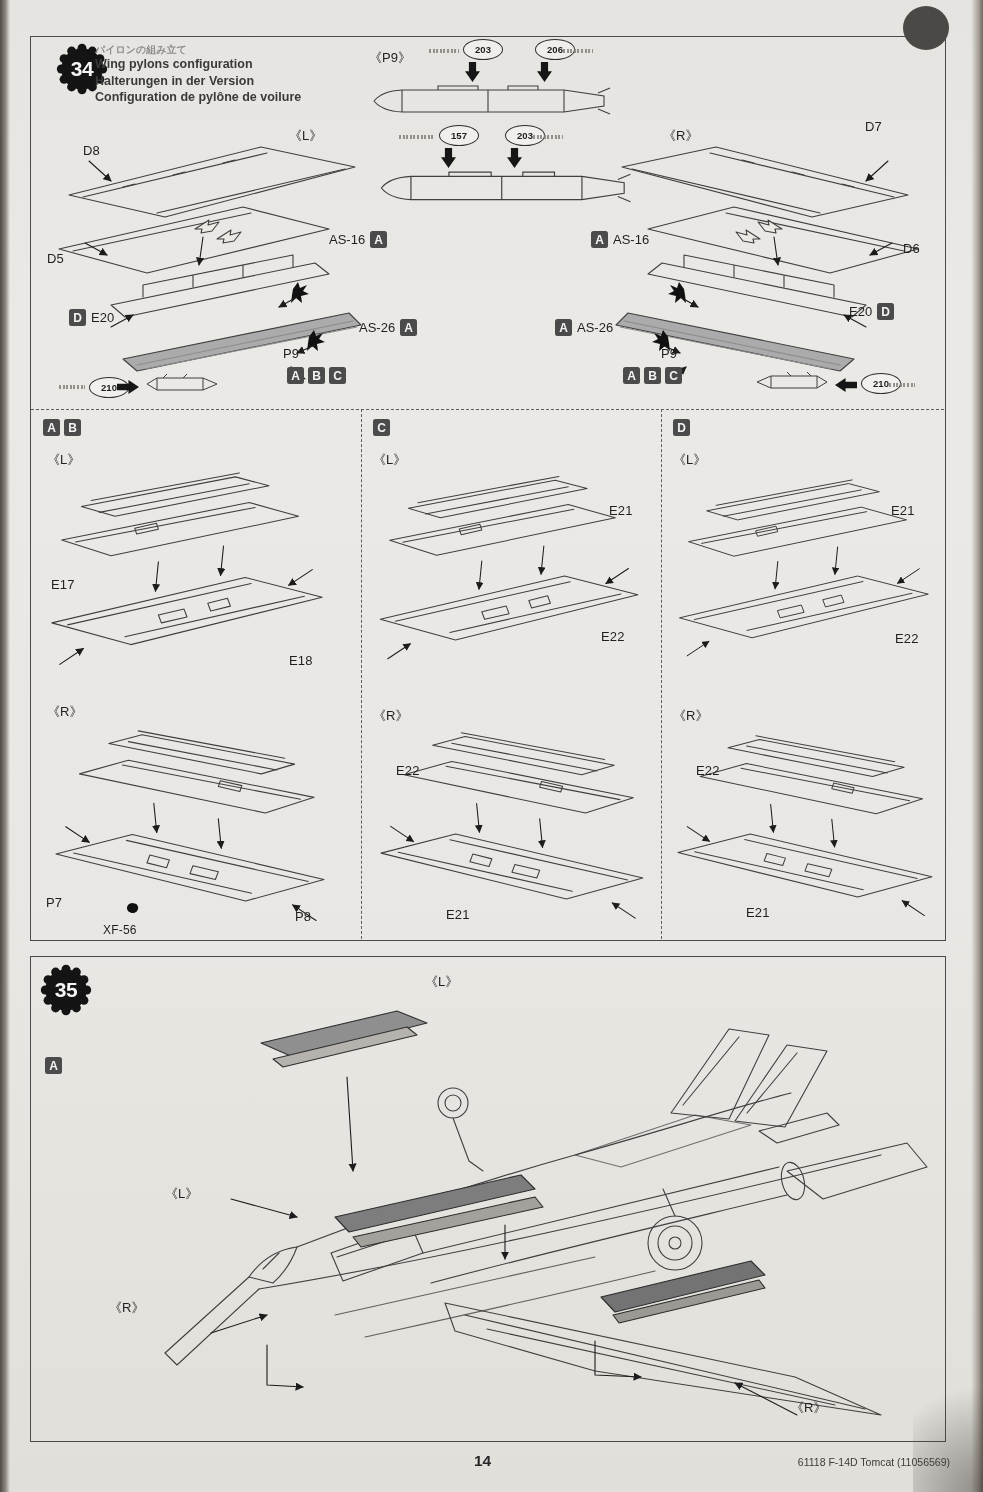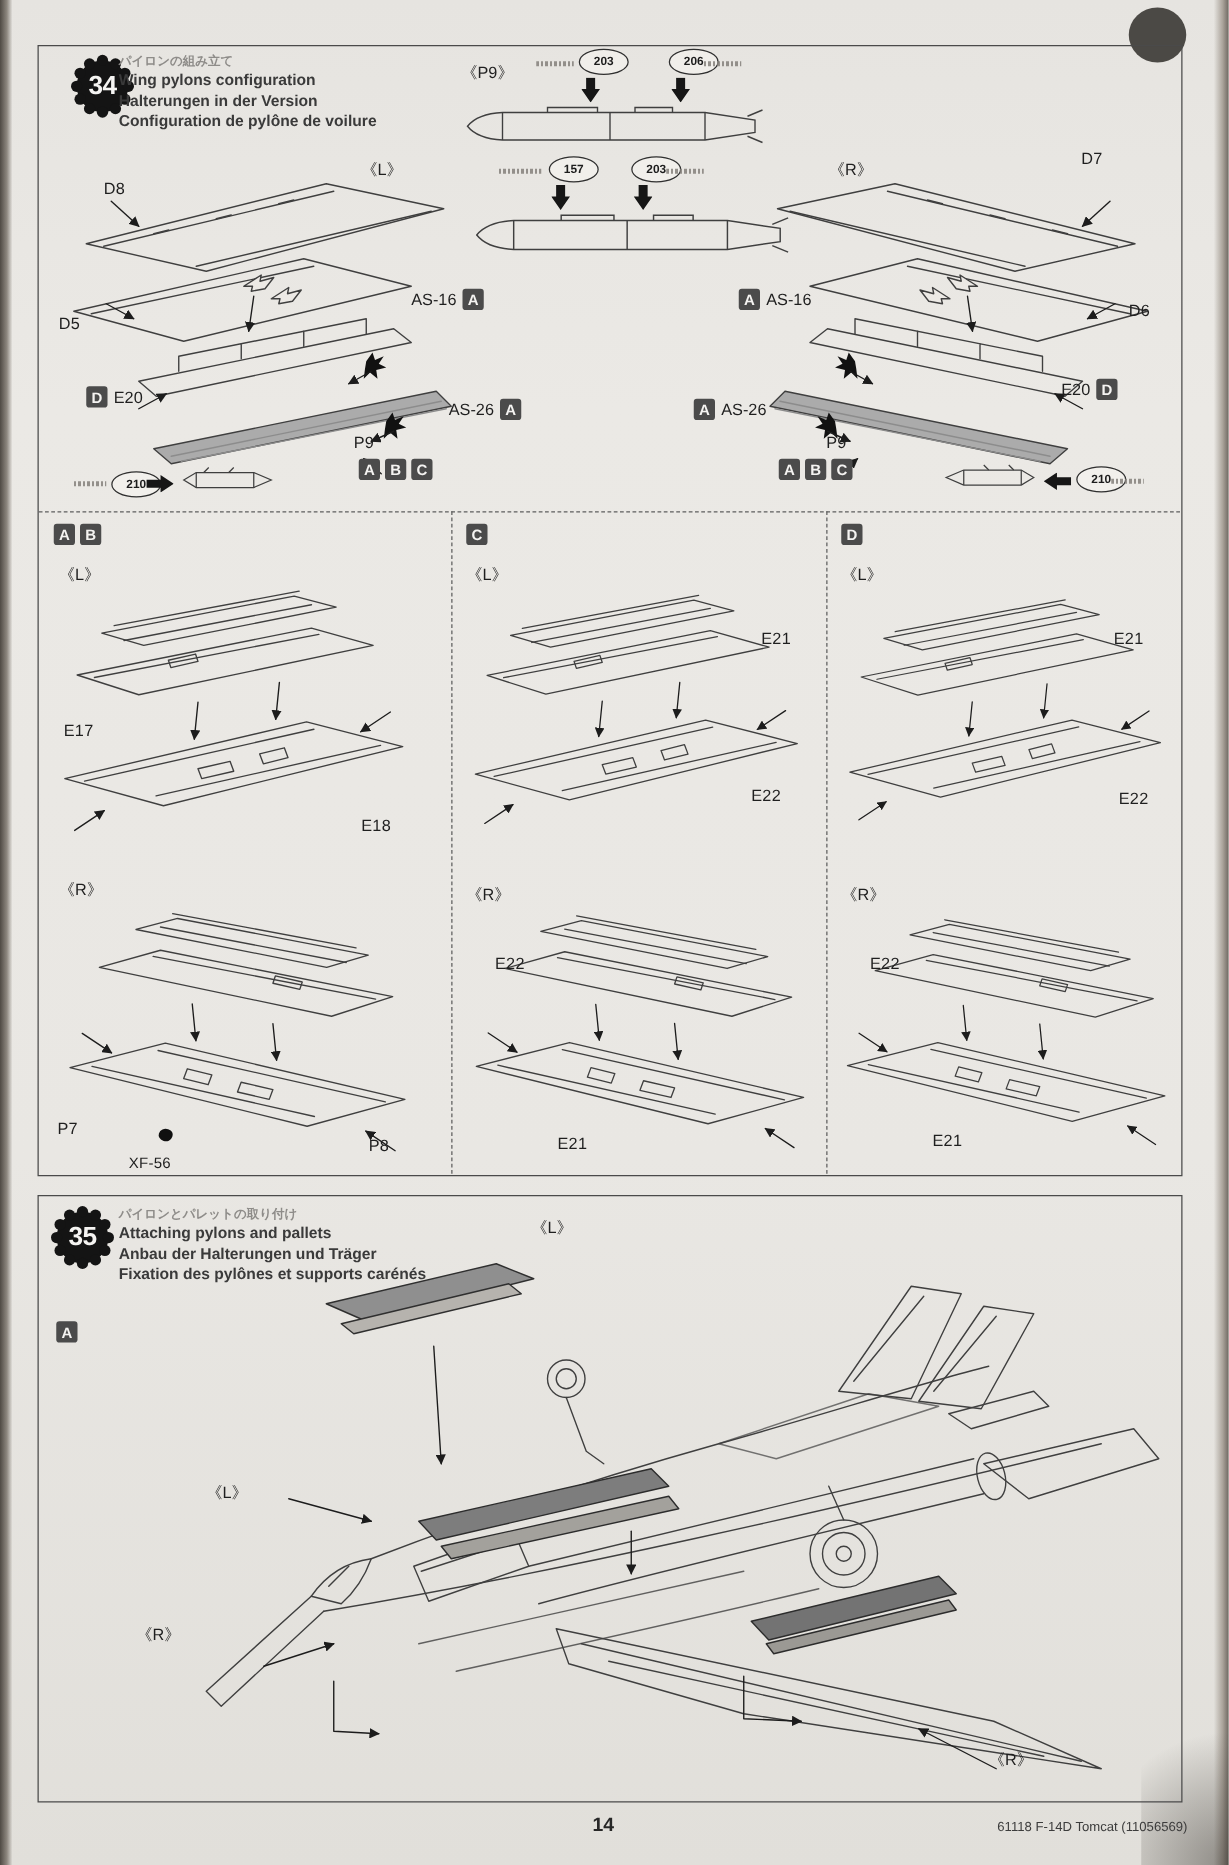--- a/index.html
+++ b/index.html
@@ -282,26 +282,20 @@
           <circle cx="3" cy="26" r="5"></circle>
             <circle cx="6.1" cy="14.5" r="5"></circle>
           <circle cx="14.5" cy="6.1" r="5"></circle>
             <circle cx="26" cy="3" r="5"></circle>
           <circle cx="37.5" cy="6.1" r="5"></circle>
             <circle cx="45.9" cy="14.5" r="5"></circle>
         </g>
       </svg>
       <span class="num">35</span>
     </div>
-    <div class="titles" style="left:64px;top:8px;width:250px">
-      <div class="jp">パイロンとパレットの取り付け</div>
-      <div>Attaching pylons and pallets</div>
-      <div>Anbau der Halterungen und Träger</div>
-      <div>Fixation des pylônes et supports carénés</div>
-    </div>
     <div class="badge-row" style="left:14px;top:100px">
       <span class="badge">A</span>
     </div>
 
     <svg class="art" style="left:4px;top:28px" width="908" height="452" viewBox="0 0 908 452">
       <g stroke="#3f3f3f" stroke-width="1.1" fill="none" stroke-linejoin="round" stroke-linecap="round">
 
         <path d="M226,58 L362,26 L392,38 L258,72 Z" fill="#8f8f8f" stroke="#2f2f2f"></path>
         <path d="M238,74 L372,42 L382,50 L248,82 Z" fill="#b6b3ae" stroke="#2f2f2f"></path>
         <path d="M312,92 L318,186" stroke="#1c1c1c" marker-end="url(#ah)"></path>

